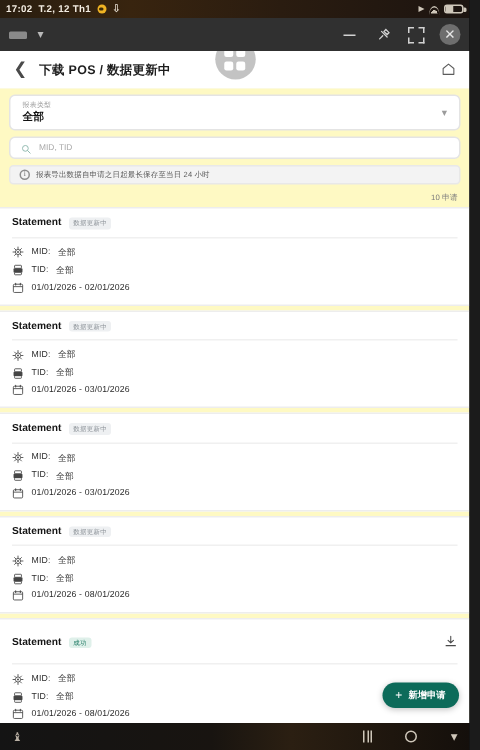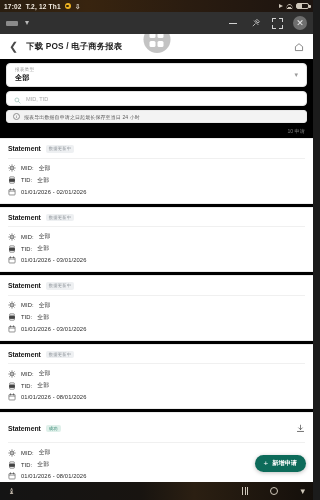--- a/index.html
+++ b/index.html
@@ -73,21 +73,21 @@
   .drag-handle{
     position:absolute; left:50%; transform:translateX(-50%); top:-8px;
     width:27px;height:27px;border-radius:50%;
     background:rgba(190,190,190,.92);
     display:flex;align-items:center;justify-content:center;
     flex-wrap:wrap; gap:2px; padding:6px;
     z-index:20;
   }
   .drag-handle span{ width:6px;height:6px;background:#fff;border-radius:1.5px;display:block; }
 
-  .content{ position:absolute; top:25px; left:0; right:0; bottom:0; overflow:hidden; background:#000000; }
+  .content{ position:absolute; top:25px; left:0; right:0; bottom:0; overflow:hidden; background:#fef9c3; }
 
   
   .select-wrap{ margin:4px 6px 0; background:#fff; border:1px solid #e4e4e4; border-radius:4px;
      height:24px; display:flex; align-items:center; padding:0 8px; }
   .sel-texts{ display:flex; flex-direction:column; justify-content:center; gap:1px; }
   .sel-label{ font-size:4.6px; color:#9a9a9a; letter-spacing:.2px; }
   .sel-value{ font-size:7.2px; color:#111; font-weight:bold; }
   .sel-chev{ margin-left:auto; color:#9b9b9b; font-size:7px; }
 
   
@@ -186,21 +186,21 @@
           <i></i>
         </span>
       <span class="wbtn close">✕</span>
     </span>
   </div>
 
   <div class="app">
 
     <div class="appbar">
       <span class="back-chev">❮</span>
-      <span class="app-title">下载 POS / 电子商务报表</span>
+      <span class="app-title">下载 POS / 数据更新中</span>
       <span class="home-ic">
         <svg width="10" height="10" viewBox="0 0 14 14">
             <path d="M2 6.5 L7 2.4 L12 6.5 V12 H2 Z" fill="none" stroke="#5b5b5b" stroke-width="1" stroke-linejoin="round"></path>
           </svg>
       </span>
       <div class="drag-handle">
         <span></span>
         <span></span>
         <span></span>
         <span></span>

